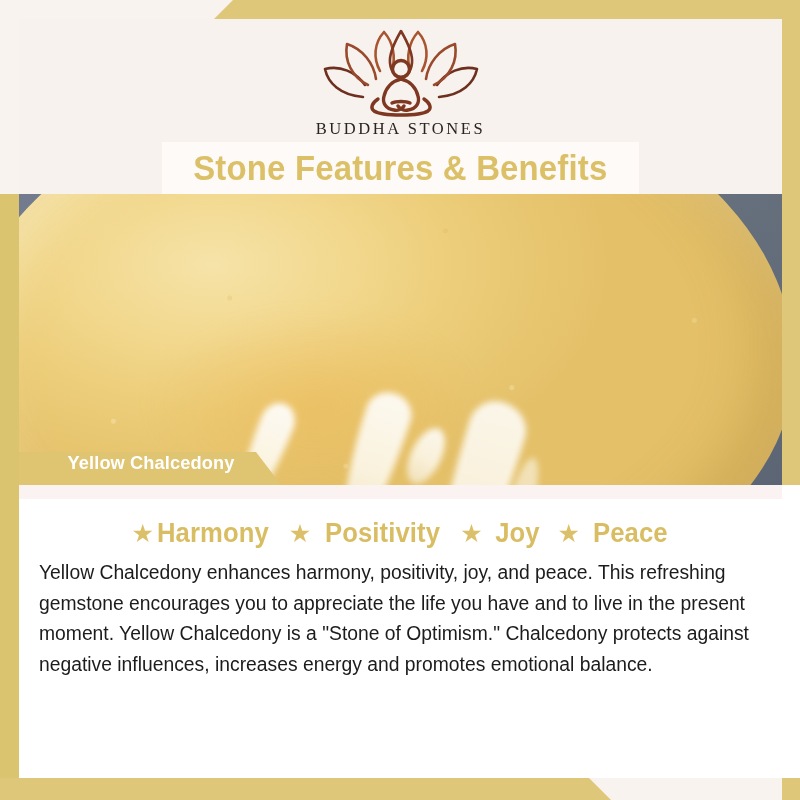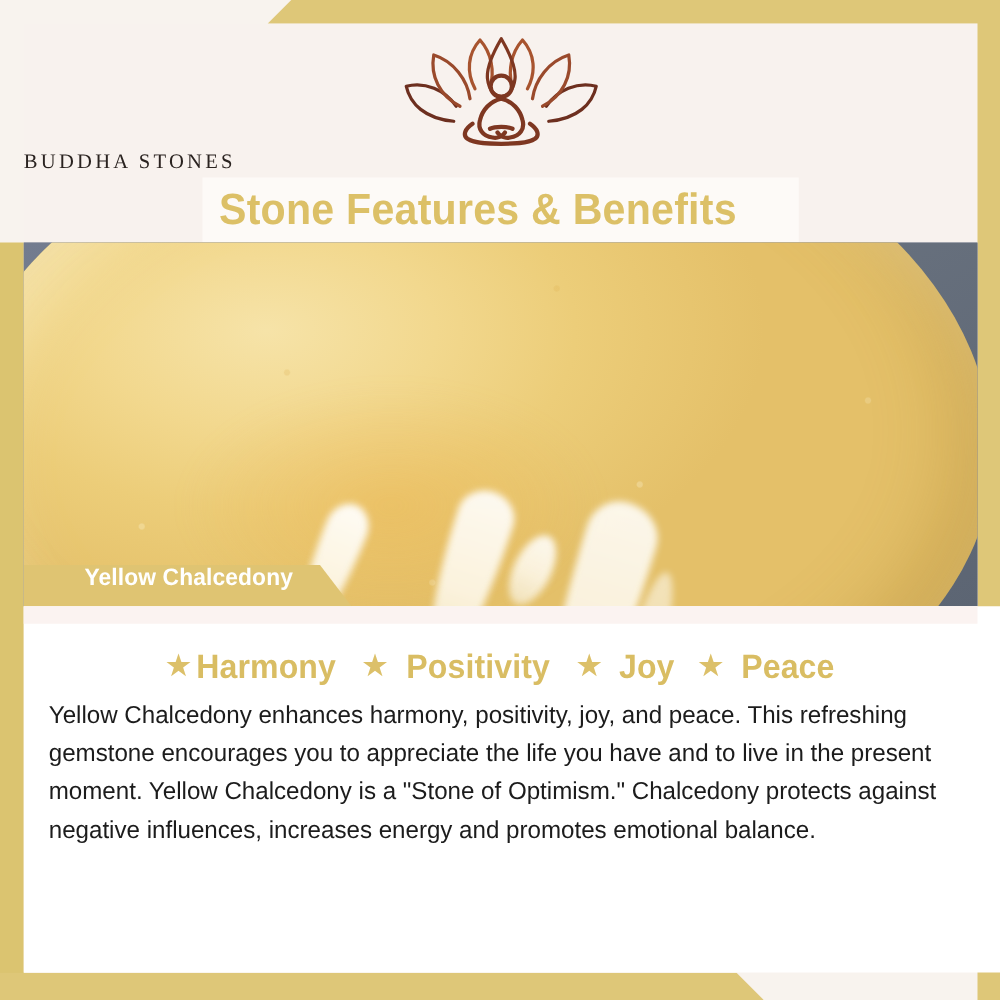--- a/index.html
+++ b/index.html
@@ -63,21 +63,21 @@
     left: 19px;
     width: 763px;
     height: 176px;
     background: #f8f2ee;
   }
   .logo-wrap {
     position: absolute;
     top: 6px;
     left: 0;
     width: 763px;
-    text-align: left;
+    text-align: center;
   }
   .logo-mark {
     display: block;
     margin: 0 auto;
     width: 170px;
     height: 92px;
   }
   .logo-word {
     display: block;
     margin-top: 2px;
@@ -91,20 +91,21 @@
   
   .title-box {
     position: absolute;
     top: 142px;
     left: 162px;
     width: 477px;
     height: 52px;
     background: #fdfaf7;
     display: flex;
     align-items: center;
+    justify-content: center;
   }
   .title-text {
     font-family: "Liberation Sans Narrow", "Liberation Sans", sans-serif;
     font-size: 35px;
     font-weight: bold;
     letter-spacing: 0.2px;
     color: #dcc067;
     transform: scaleX(0.94);
     white-space: nowrap;
   }

